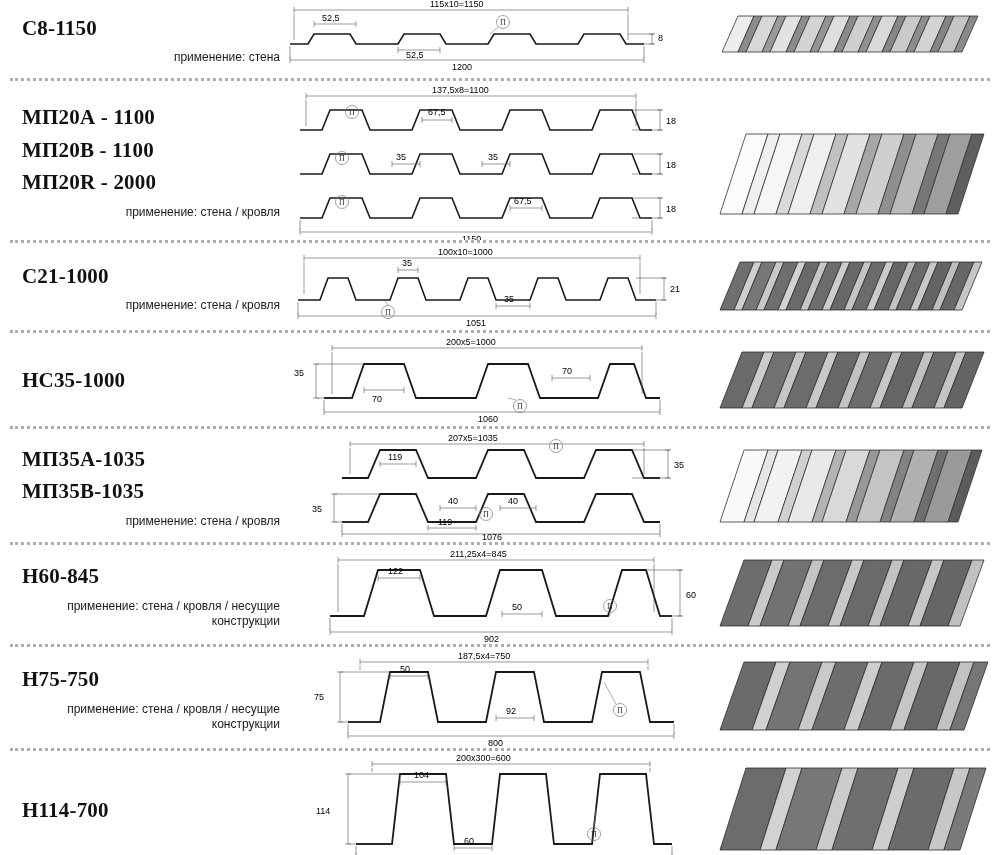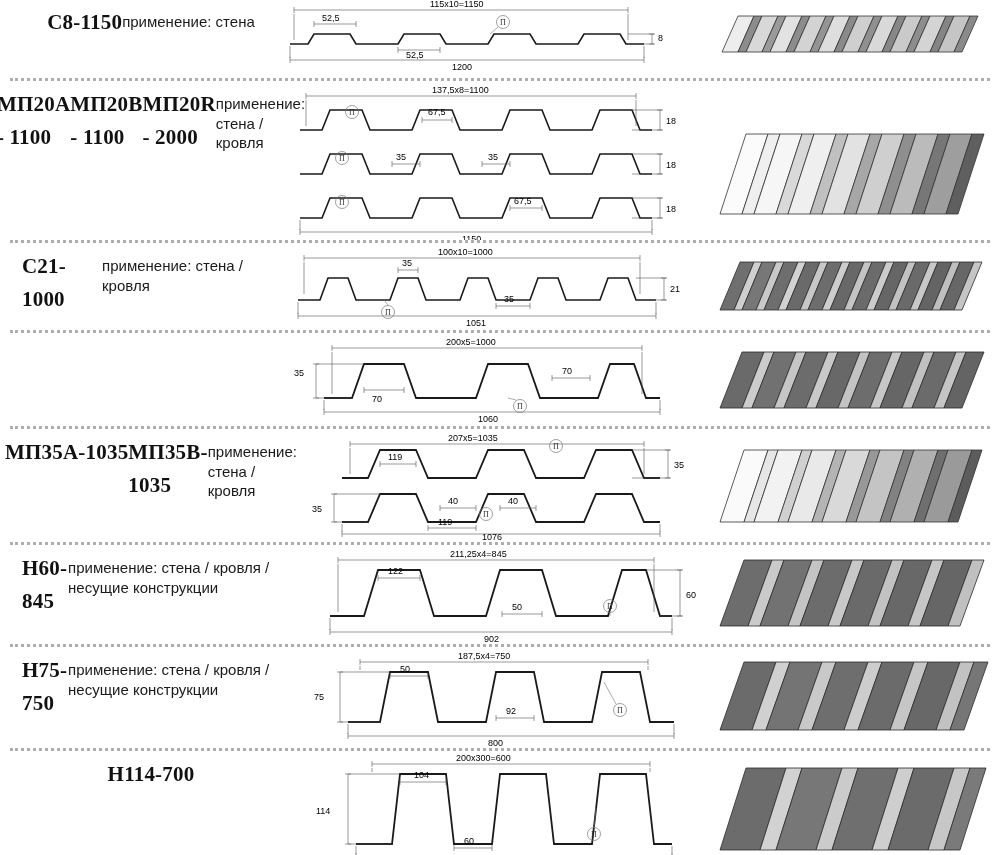--- a/index.html
+++ b/index.html
@@ -38,36 +38,38 @@
     align-items: stretch;
     width: 100%;
     height: 100%;
   }
   .label-col {
     width: 280px;
     flex: 0 0 280px;
     padding: 6px 0 6px 22px;
     box-sizing: border-box;
     display: flex;
+    flex-direction: column;
     justify-content: center;
   }
   .prof-name {
     font-family: "Liberation Serif", serif;
     font-weight: bold;
     font-size: 21px;
     letter-spacing: .2px;
     line-height: 1.55;
     color: #111;
   }
   .prof-use {
     font-family: "Liberation Sans", sans-serif;
-    font-size: 15px;
+    font-size: 12px;
     color: #1a1a1a;
     margin-top: 6px;
     line-height: 1.3;
+    text-align: right;
   }
   .draw-col {
     flex: 1 1 auto;
     position: relative;
     text-align: center;
   }
   .iso-col {
     width: 290px;
     flex: 0 0 290px;
     position: relative;
@@ -288,20 +290,21 @@
           </g>
         </svg>
       </div>
     </div>
   </div>
   <div class="divider"></div>
 
   <div class="row" style="height:92px">
     <div class="row-inner">
       <div class="label-col">
+        <div class="prof-name">НС35-1000</div>
       </div>
       <div class="draw-col">
         <svg width="430" height="92" viewBox="0 0 430 92">
           <g stroke="#1a1a1a" fill="none" stroke-width="1.8">
             <path d="M44,64 L72,64 L84,30 L124,30 L136,64 L196,64 L208,30 L248,30 L260,64 L318,64 L330,30 L354,30 L366,64 L380,64"></path>
           </g>
           <g stroke="#555" stroke-width=".6" fill="none">
             <path d="M52,14 L362,14 M52,11 L52,17 M362,11 L362,17"></path>
             <path d="M52,18 L52,60 M362,18 L362,60"></path>
             <path d="M44,78 L380,78 M44,75 L44,81 M380,75 L380,81"></path>

